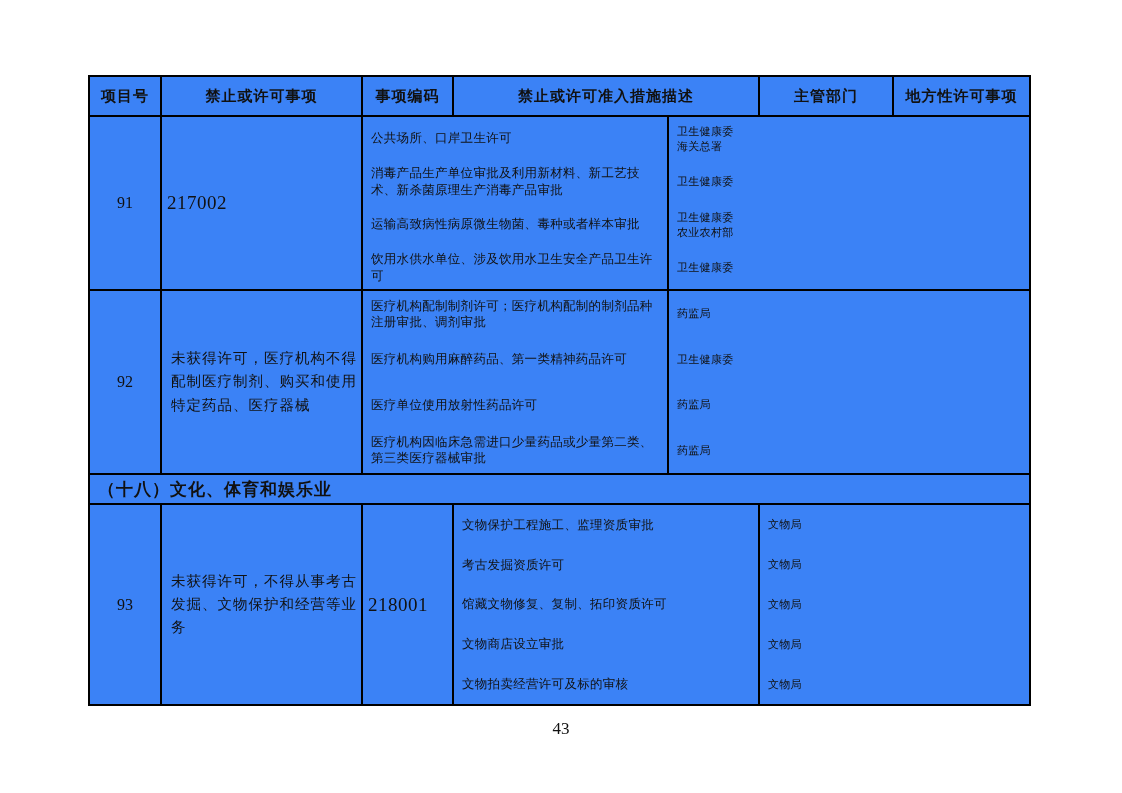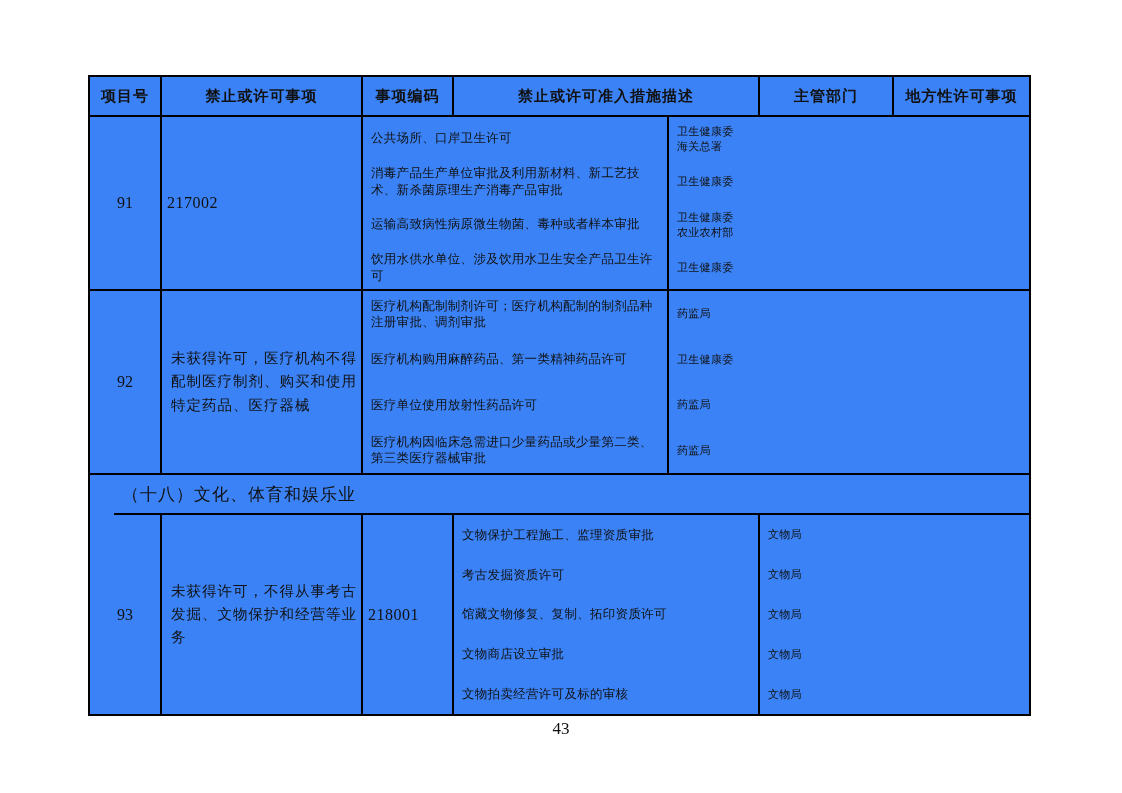--- a/index.html
+++ b/index.html
@@ -52,21 +52,21 @@
     display: flex; align-items: center;
     padding: 0 4px 0 9px;
     font-size: 14.5px;
     letter-spacing: 1px;
     line-height: 1.6;
     text-align: justify;
   }
   .c-code {
     display: flex; align-items: center;
     padding-left: 5px;
-    font-size: 16px;
+    font-size: 19px;
     letter-spacing: 0.5px;
   }
   .c-measures {
     display: grid;
     grid-auto-rows: 1fr;
   }
   .pair { display: grid; grid-template-columns: 306px 134px; }
   .m-desc {
     border-right: 2px solid #000;
     display: flex; align-items: center;
@@ -78,28 +78,27 @@
   .m-dept {
     display: flex; align-items: center;
     padding: 2px 4px 2px 8px;
     font-size: 11px;
     line-height: 1.35;
     white-space: pre-line;
     letter-spacing: 0.3px;
   }
   .c-local { border-right: none; }
   .section-row {
-    height: 40px;
+    height: 30px;
     border-bottom: 2px solid #000;
     display: flex; align-items: center;
     padding-left: 8px;
-    font-weight: normal;
+    font-weight: bold;
     font-size: 17px;
     letter-spacing: 1px;
-    margin-left: 24px;
   }
   .page-num {
     position: absolute;
     top: 719px; left: 0;
     width: 100%;
     text-align: center;
     font-size: 17px;
   }
 </style>
 </head>

